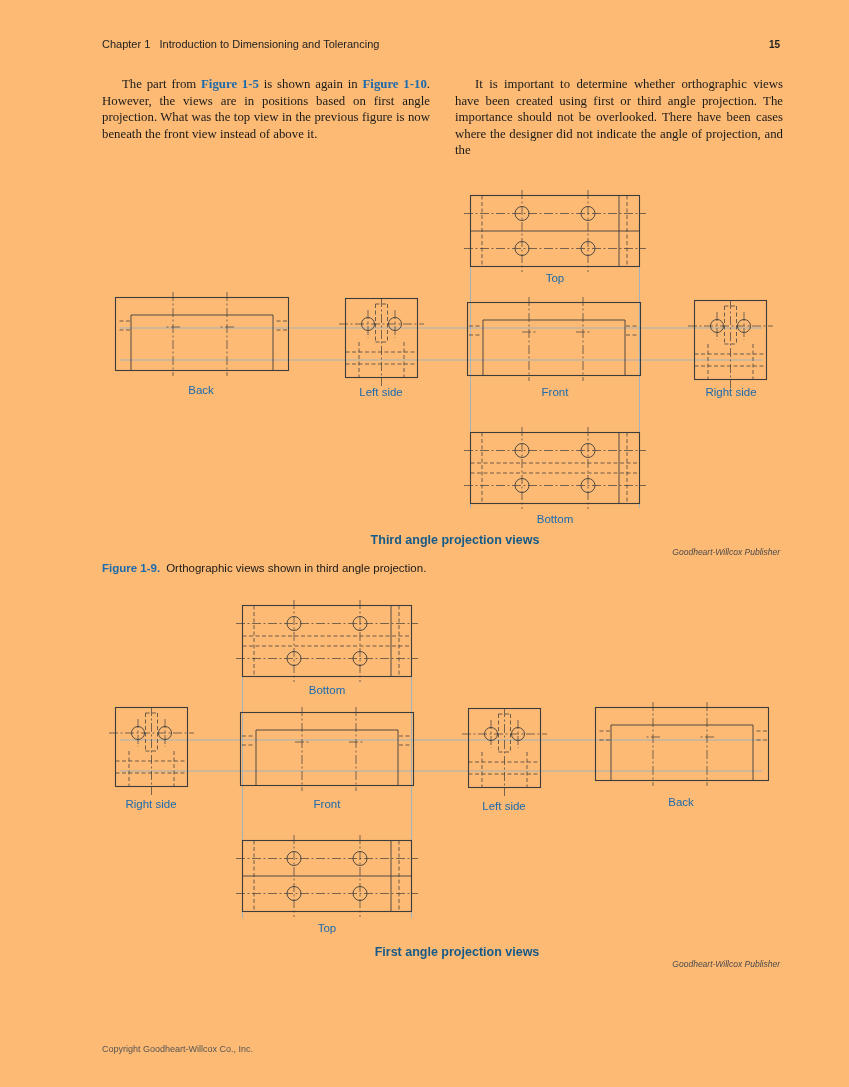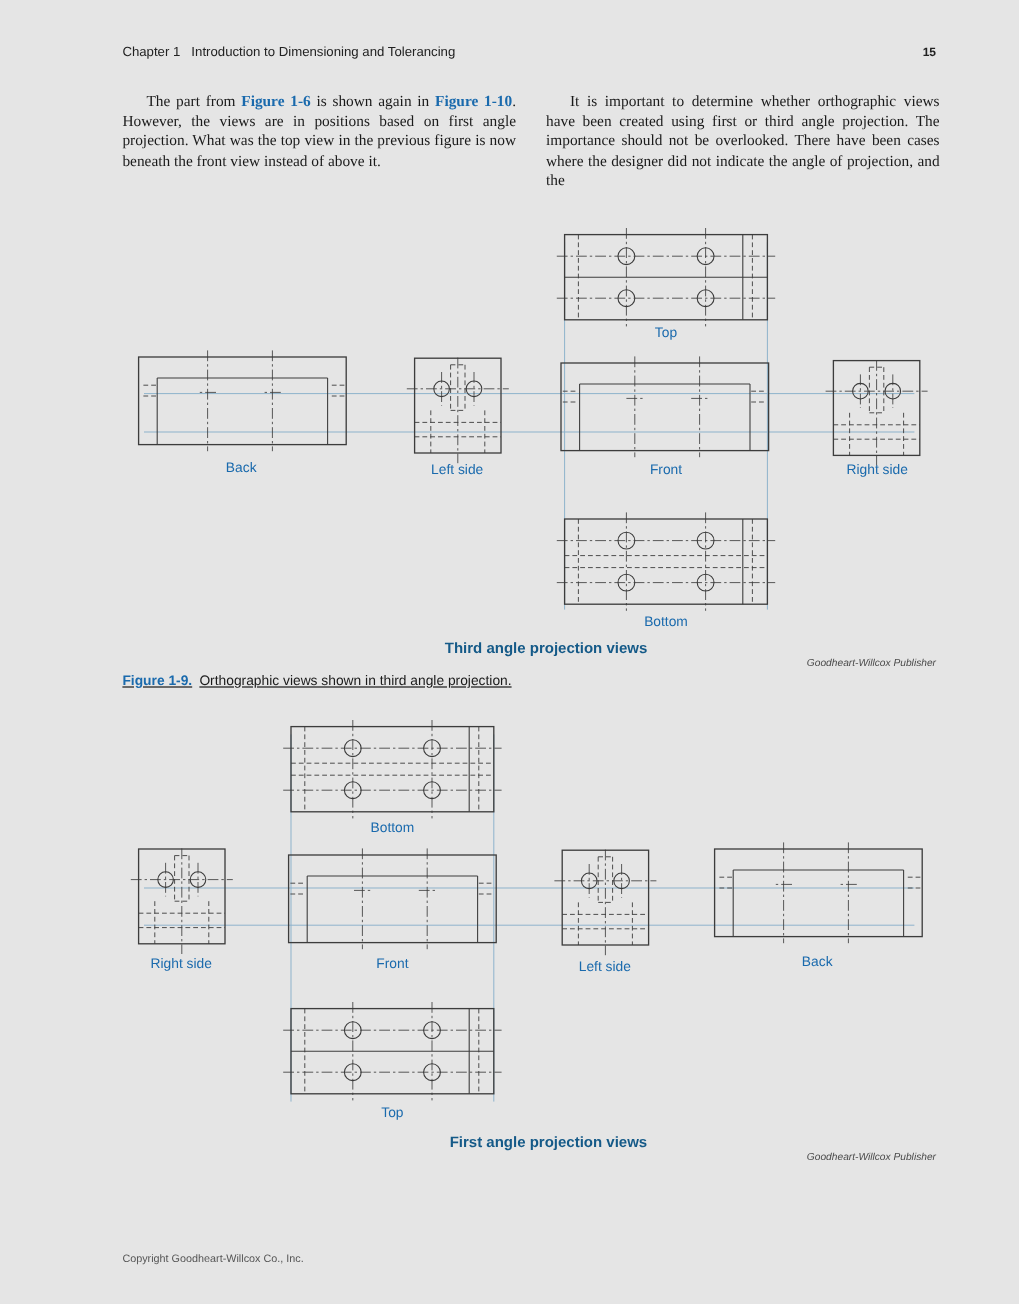--- a/index.html
+++ b/index.html
@@ -1,18 +1,18 @@
 <!DOCTYPE html>
 <html><head>
 <meta charset="utf-8">
 <style>
   * { box-sizing: border-box; margin: 0; padding: 0; }
   html, body { background: #ffffff; }
   .page {
-    position: relative; width: 849px; height: 1087px; background: #e5e5e5;
+    position: relative; width: 849px; height: 1087px; background: #fdba74;
     font-family: "Liberation Serif", serif; color: #1a1a1a; overflow: hidden;
   }
   .header {
     position: absolute; top: 38px; left: 102px; width: 678px;
     display: flex; justify-content: space-between; align-items: baseline;
     font-family: "Liberation Sans", sans-serif; font-size: 11px; color: #222;
   }
   .header .chapter { white-space: pre; }
   .header .pagenum { font-weight: bold; font-size: 10px; text-align: center; }
   .bodytext {
@@ -62,21 +62,21 @@
 
 <div class="page">
 
   <div class="header">
     <span class="chapter">Chapter 1   Introduction to Dimensioning and Tolerancing</span>
     <span class="pagenum">15</span>
   </div>
 
   <div class="bodytext">
     <div class="coltext">
-      <p><span>The part from </span><span class="figref">Figure 1-6</span><span> is shown again in </span><span class="figref">Figure 1-10</span><span>. However, the views are in positions based on first angle projection. What was the top view in the previous figure is now beneath the front view instead of above it.</span></p>
+      <p><span>The part from </span><span class="figref">Figure 1-5</span><span> is shown again in </span><span class="figref">Figure 1-10</span><span>. However, the views are in positions based on first angle projection. What was the top view in the previous figure is now beneath the front view instead of above it.</span></p>
     </div>
     <div class="coltext">
       <p>It is important to determine whether orthographic views have been created using first or third angle projection. The importance should not be overlooked. There have been cases where the designer did not indicate the angle of projection, and the</p>
     </div>
   </div>
 
   <div class="figure fig9">
     <svg class="fig-svg" width="683" height="332" viewBox="0 0 683 332">
       <defs>
         <g id="v-plan-base">
@@ -151,21 +151,21 @@
 
     <div class="view-label" style="left:455px; top:82px;">Top</div>
     <div class="view-label" style="left:101px; top:194px;">Back</div>
     <div class="view-label" style="left:281px; top:196px;">Left side</div>
     <div class="view-label" style="left:455px; top:196px;">Front</div>
     <div class="view-label" style="left:631px; top:196px;">Right side</div>
     <div class="view-label" style="left:455px; top:323px;">Bottom</div>
 
     <div class="fig-title" style="left:355px; top:343px;text-align:center;">Third angle projection views</div>
     <div class="credit" style="top:357px;">Goodheart-Willcox Publisher</div>
-    <div class="figcap" style="top:372px;text-decoration:underline;">
+    <div class="figcap" style="top:372px;">
       <span class="cap-label">Figure 1-9.</span><span>Orthographic views shown in third angle projection.</span>
     </div>
   </div>
 
   <div class="figure fig10">
     <svg class="fig-svg" width="683" height="335" viewBox="0 0 683 335">
       <g>
         <line class="proj" x1="142.5" y1="12" x2="142.5" y2="318"></line>
         <line class="proj" x1="311.5" y1="12" x2="311.5" y2="318"></line>
         <line class="proj" x1="20" y1="140" x2="662" y2="140"></line>

